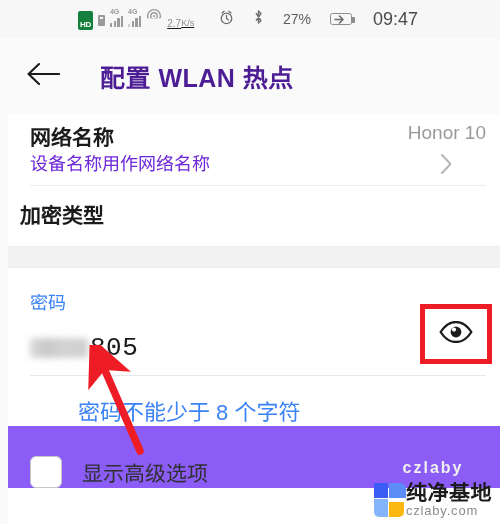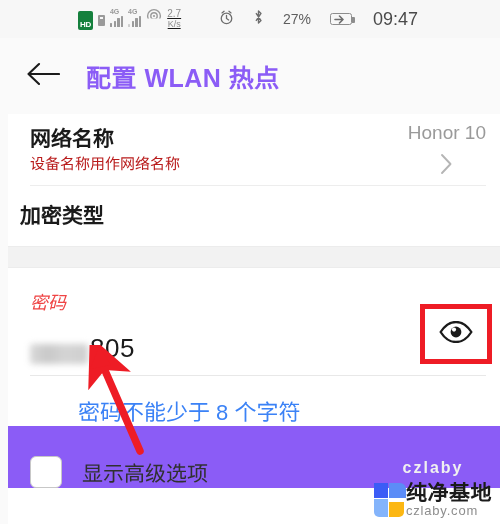--- a/index.html
+++ b/index.html
@@ -43,21 +43,21 @@
   }
   .sig .bars{ display:flex; align-items:flex-end; gap:1.2px; }
   .sig .bars i{ display:block; width:2.4px; background:#9a9a9a; border-radius:0.5px; }
   .sig .bars i:nth-child(1){ height:4px; }
   .sig .bars i:nth-child(2){ height:6.5px; }
   .sig .bars i:nth-child(3){ height:9px; }
   .sig .bars i:nth-child(4){ height:11.5px; }
   .sig.sig2 .bars i:nth-child(1){ height:3px; background:#cfcfcf; }
 
   .wifi-ring{ margin-bottom:3px; }
-  .netspeed{ display:flex; flex-direction:column; align-items:center; line-height:1.05; margin-bottom:1px;text-decoration:underline; }
+  .netspeed{ display:flex; flex-direction:row; align-items:center; line-height:1.05; margin-bottom:1px;text-decoration:underline; }
   .netspeed .v{ font-size:10px; color:#8d8d8d; }
   .netspeed .u{ font-size:9px; color:#8d8d8d; }
 
   .alarm-ico,.bt-ico{ display:block; }
   .battery-pct{ font-size:14px; color:#5e5e5e; letter-spacing:0; }
   .battery{
     width:22px; height:12px; border:1.5px solid #8d8d8d; border-radius:2.5px;
     position:relative; display:flex; align-items:center; justify-content:center;
   }
   .battery::after{
@@ -69,53 +69,53 @@
   
   .appbar{
     position:absolute; top:38px; left:0; width:500px; height:76px;
     background:#fafafa; display:flex; align-items:center; padding-left:22px;
   }
   .back-btn{
     width:42px; height:42px; display:flex; align-items:center; justify-content:center;
     cursor:pointer; flex:0 0 auto;
   }
   .page-title{
-    font-size:25px; font-weight:bold; color:#8b5cf6; margin-left:22px;
+    font-size:25px; font-weight:bold; color:#4c1d95; margin-left:36px;
     letter-spacing:0.5px; white-space:nowrap;
   }
 
   
   .content{ position:absolute; top:114px; left:8px; width:500px; height:410px; background:#ffffff; }
 
   .row{
     position:relative; background:#ffffff; padding:0 22px;
     display:flex; align-items:center; justify-content:space-between;
   }
   .row-sep{
     position:absolute; left:22px; right:22px; bottom:0; height:1px; background:#ededed;
   }
   .row-a{ height:72px; }
   .row-b{ height:60px;padding-left:12px; }
   .row-left{ display:flex; flex-direction:column; justify-content:center; gap:4px; }
   .row-title{ font-size:21px; font-weight:bold; color:#1b1b1b; line-height:1.15; }
-  .row-sub{ font-size:15px; color:#b91c1c; line-height:1.15; }
+  .row-sub{ font-size:18px; color:#6d28d9; line-height:1.15; }
   .row-right{ display:flex; align-items:center; gap:9px;flex-direction:column; }
   .row-value{ font-size:19px; color:#9a9a9a; }
   .chev{ display:block; }
 
   .gap-band{ height:22px; background:#f2f2f2; border-top:1px solid #ececec; border-bottom:1px solid #ececec; }
 
   
   .pwd-section{ background:#ffffff; padding:0 22px; position:relative; }
-  .pwd-label{ font-size:18px; color:#ef4444; padding-top:20px;font-style:italic; }
+  .pwd-label{ font-size:18px; color:#3b82f6; padding-top:20px; }
   .pwd-field{
     position:relative; display:flex; align-items:center; justify-content:space-between;
     height:56px; margin-top:6px;
   }
-  .pwd-value{ display:flex; align-items:flex-end; font-size:26px; color:#1b1b1b; letter-spacing:0.5px; }
+  .pwd-value{ display:flex; align-items:center; font-size:26px; color:#1b1b1b; letter-spacing:0.5px;font-family:Liberation Mono, monospace; }
   .pwd-masked{
     display:inline-block; width:58px; height:20px;
     background:linear-gradient(90deg,#d8d8d8,#c9c9c9 30%,#d4d4d4 60%,#cfcfcf);
     filter:blur(3px); border-radius:2px; margin-right:2px;
   }
   .pwd-underline{
     position:absolute; left:0; right:0; bottom:0; height:1px; background:#e8e8e8;
   }
   .eye-wrap{
     position:absolute; right:-6px; top:-16px;

